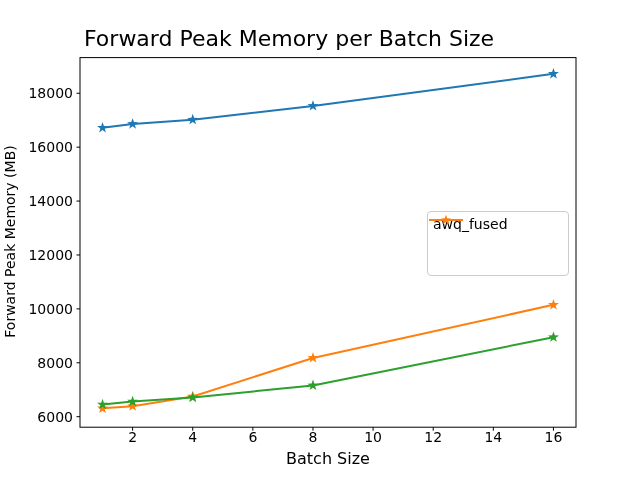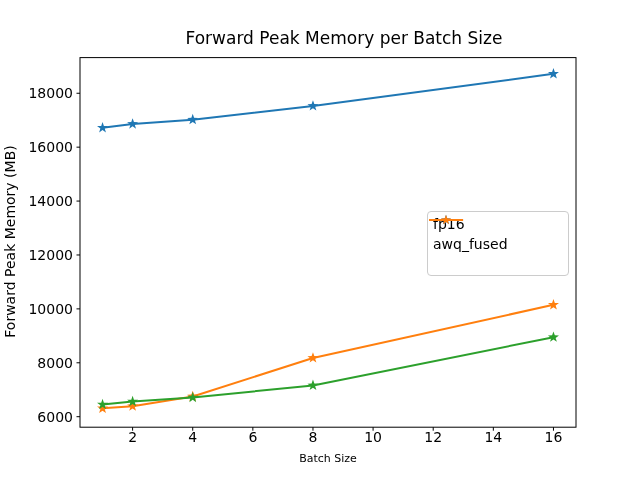--- a/index.html
+++ b/index.html
@@ -11,36 +11,35 @@
   .fig {
     position: relative;
     width: 640px;
     height: 480px;
     background: #ffffff;
     overflow: hidden;
   }
   .fig svg { position: absolute; left: 0; top: 0; }
   .chart-title {
     position: absolute;
-    left: 96px;
+    left: 84px;
     top: 28px;
     width: 496px;
-    text-align: center;
-    font-size: 17px;
+    font-size: 22px;
     line-height: 21px;
     color: #000000;
     white-space: nowrap;
   }
   .x-label {
     position: absolute;
     left: 80px;
     top: 450px;
     width: 496px;
     text-align: center;
-    font-size: 11px;
+    font-size: 16px;
     line-height: 17px;
     color: #000000;
   }
   .y-label {
     position: absolute;
     left: -175px;
     top: 233px;
     width: 371px;
     height: 17px;
     text-align: center;
@@ -136,26 +135,19 @@
         <polygon points="312.97,379.62 314.32,383.56 318.49,383.63 315.16,386.13 316.38,390.12 312.97,387.72 309.56,390.12 310.78,386.13 307.45,383.63 311.62,383.56" fill="#2ca02c"></polygon>
         <polygon points="553.45,331.38 554.81,335.32 558.97,335.39 555.64,337.89 556.86,341.87 553.45,339.48 550.05,341.87 551.27,337.89 547.94,335.39 552.10,335.32" fill="#2ca02c"></polygon>
       </g>
     </svg>
   <div class="chart-title">Forward Peak Memory per Batch Size</div>
   <div class="x-label">Batch Size</div>
   <div class="y-label">Forward Peak Memory (MB)</div>
   <div class="legend" id="legend">
       <div class="legend-row">
         <svg width="36" height="16">
-          <line x1="1" y1="8" x2="35" y2="8" stroke="#1f77b4" stroke-width="2"></line>
-          <polygon points="18.00,2.80 19.23,6.30 22.95,6.39 20.00,8.65 21.06,12.21 18.00,10.10 14.94,12.21 16.00,8.65 13.05,6.39 16.77,6.30" fill="#1f77b4"></polygon>
-        </svg>
-        <span class="legend-label">fp16</span>
-      </div>
-      <div class="legend-row">
-        <svg width="36" height="16">
           <line x1="1" y1="8" x2="35" y2="8" stroke="#ff7f0e" stroke-width="2"></line>
           <polygon points="18.00,2.80 19.23,6.30 22.95,6.39 20.00,8.65 21.06,12.21 18.00,10.10 14.94,12.21 16.00,8.65 13.05,6.39 16.77,6.30" fill="#ff7f0e"></polygon>
         </svg>
         <span class="legend-label">awq_fused</span>
       </div>
     </div>
 </div>
 
 </body></html>

